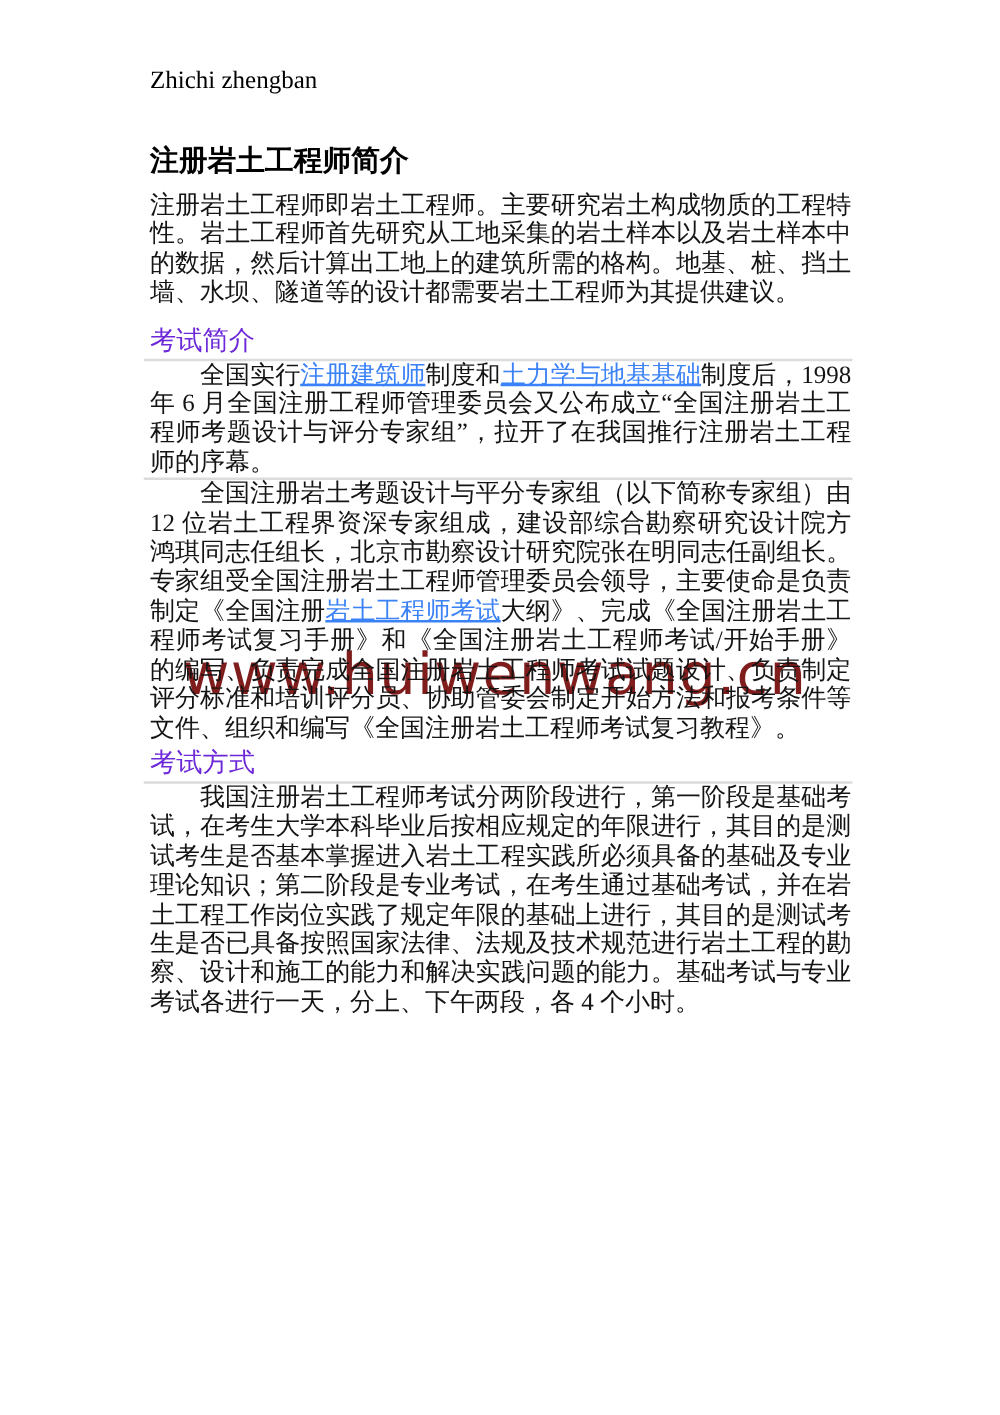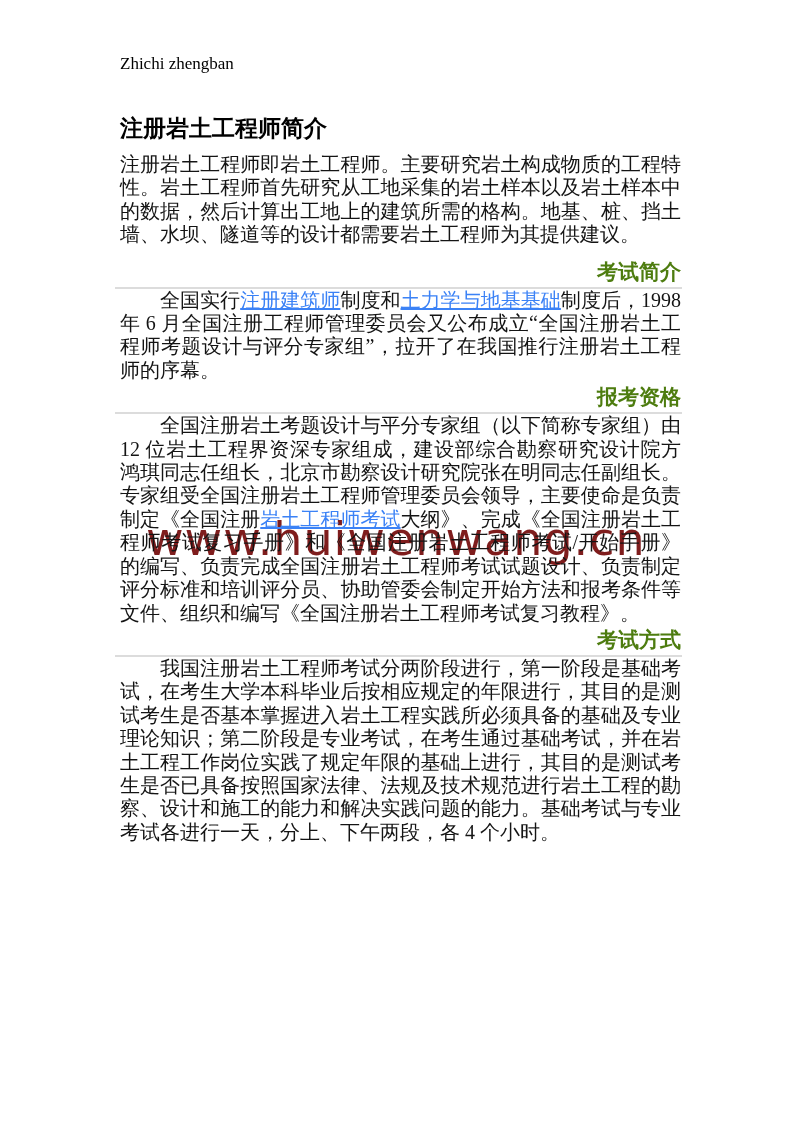--- a/index.html
+++ b/index.html
@@ -25,38 +25,37 @@
     user-select:none;
   }
   .content{
     position:absolute;
     left:120px;
     top:55px;
     width:561px;
     z-index:1;
   }
   .site-label{
-    font-size:17px;
+    font-size:20px;
     line-height:18px;
     color:#000000;
   }
   h1.doc-title{
     font-size:23px;
     line-height:32px;
     font-weight:bold;
     color:#000000;
     margin:40px 0 8px 0;
   }
   h2.section-heading{
     font-size:21px;
     line-height:30px;
-    font-weight:bold;
-    color:#4d7c0f;
+    font-weight:normal;
+    color:#6d28d9;
     margin:0;
-    text-align:right;
   }
   .rule{
     border:0;
     border-top:2px solid #dcdcdc;
     margin:0 0 0 -5px;
     width:567px;
     height:0;
   }
   p.body-text{
     font-size:20px;
@@ -89,21 +88,20 @@
 
     <h1 class="doc-title">注册岩土工程师简介</h1>
 
     <p class="body-text intro">注册岩土工程师即岩土工程师。主要研究岩土构成物质的工程特性。岩土工程师首先研究从工地采集的岩土样本以及岩土样本中的数据，然后计算出工地上的建筑所需的格构。地基、桩、挡土墙、水坝、隧道等的设计都需要岩土工程师为其提供建议。</p>
 
     <h2 class="section-heading sp-before-h2">考试简介</h2>
     <div class="rule"></div>
 
     <p class="body-text indent sp-after-rule"><span>全国实行</span><a class="doc-link">注册建筑师</a><span>制度和</span><a class="doc-link">土力学与地基基础</a><span>制度后，1998 年 6 月全国注册工程师管理委员会又公布成立“全国注册岩土工程师考题设计与评分专家组”，拉开了在我国推行注册岩土工程师的序幕。</span></p>
 
-    <h2 class="section-heading sp-before-h2">报考资格</h2>
     <div class="rule"></div>
 
     <p class="body-text indent sp-after-rule"><span>全国注册岩土考题设计与平分专家组（以下简称专家组）由 12 位岩土工程界资深专家组成，建设部综合勘察研究设计院方鸿琪同志任组长，北京市勘察设计研究院张在明同志任副组长。专家组受全国注册岩土工程师管理委员会领导，主要使命是负责制定《全国注册</span><a class="doc-link">岩土工程师考试</a><span>大纲》、完成《全国注册岩土工程师考试复习手册》和《全国注册岩土工程师考试/开始手册》的编写、负责完成全国注册岩土工程师考试试题设计、负责制定评分标准和培训评分员、协助管委会制定开始方法和报考条件等文件、组织和编写《全国注册岩土工程师考试复习教程》。</span></p>
 
 
     <h2 class="section-heading sp-before-h2-lg">考试方式</h2>
     <div class="rule"></div>
 
     <p class="body-text indent sp-after-rule">我国注册岩土工程师考试分两阶段进行，第一阶段是基础考试，在考生大学本科毕业后按相应规定的年限进行，其目的是测试考生是否基本掌握进入岩土工程实践所必须具备的基础及专业理论知识；第二阶段是专业考试，在考生通过基础考试，并在岩土工程工作岗位实践了规定年限的基础上进行，其目的是测试考生是否已具备按照国家法律、法规及技术规范进行岩土工程的勘察、设计和施工的能力和解决实践问题的能力。基础考试与专业考试各进行一天，分上、下午两段，各 4 个小时。</p>
 

